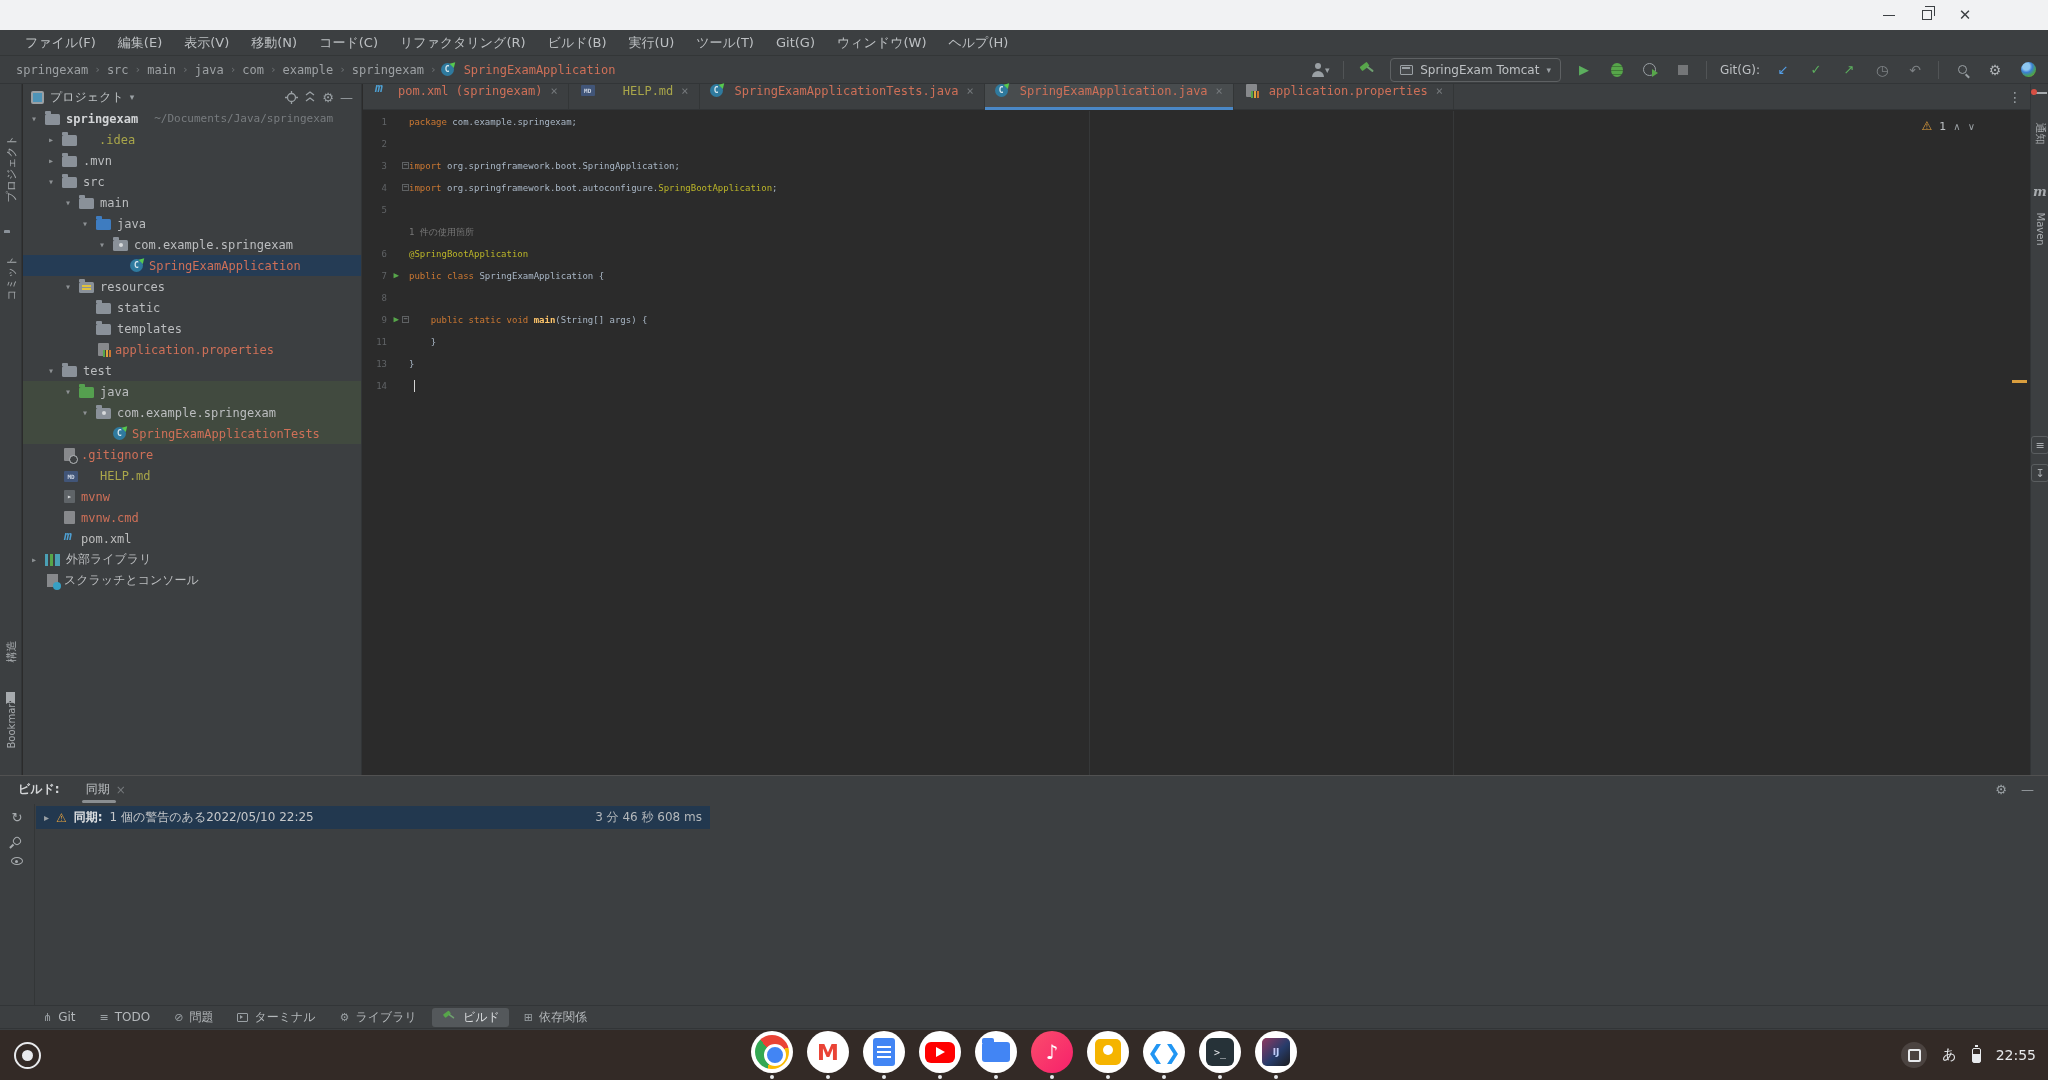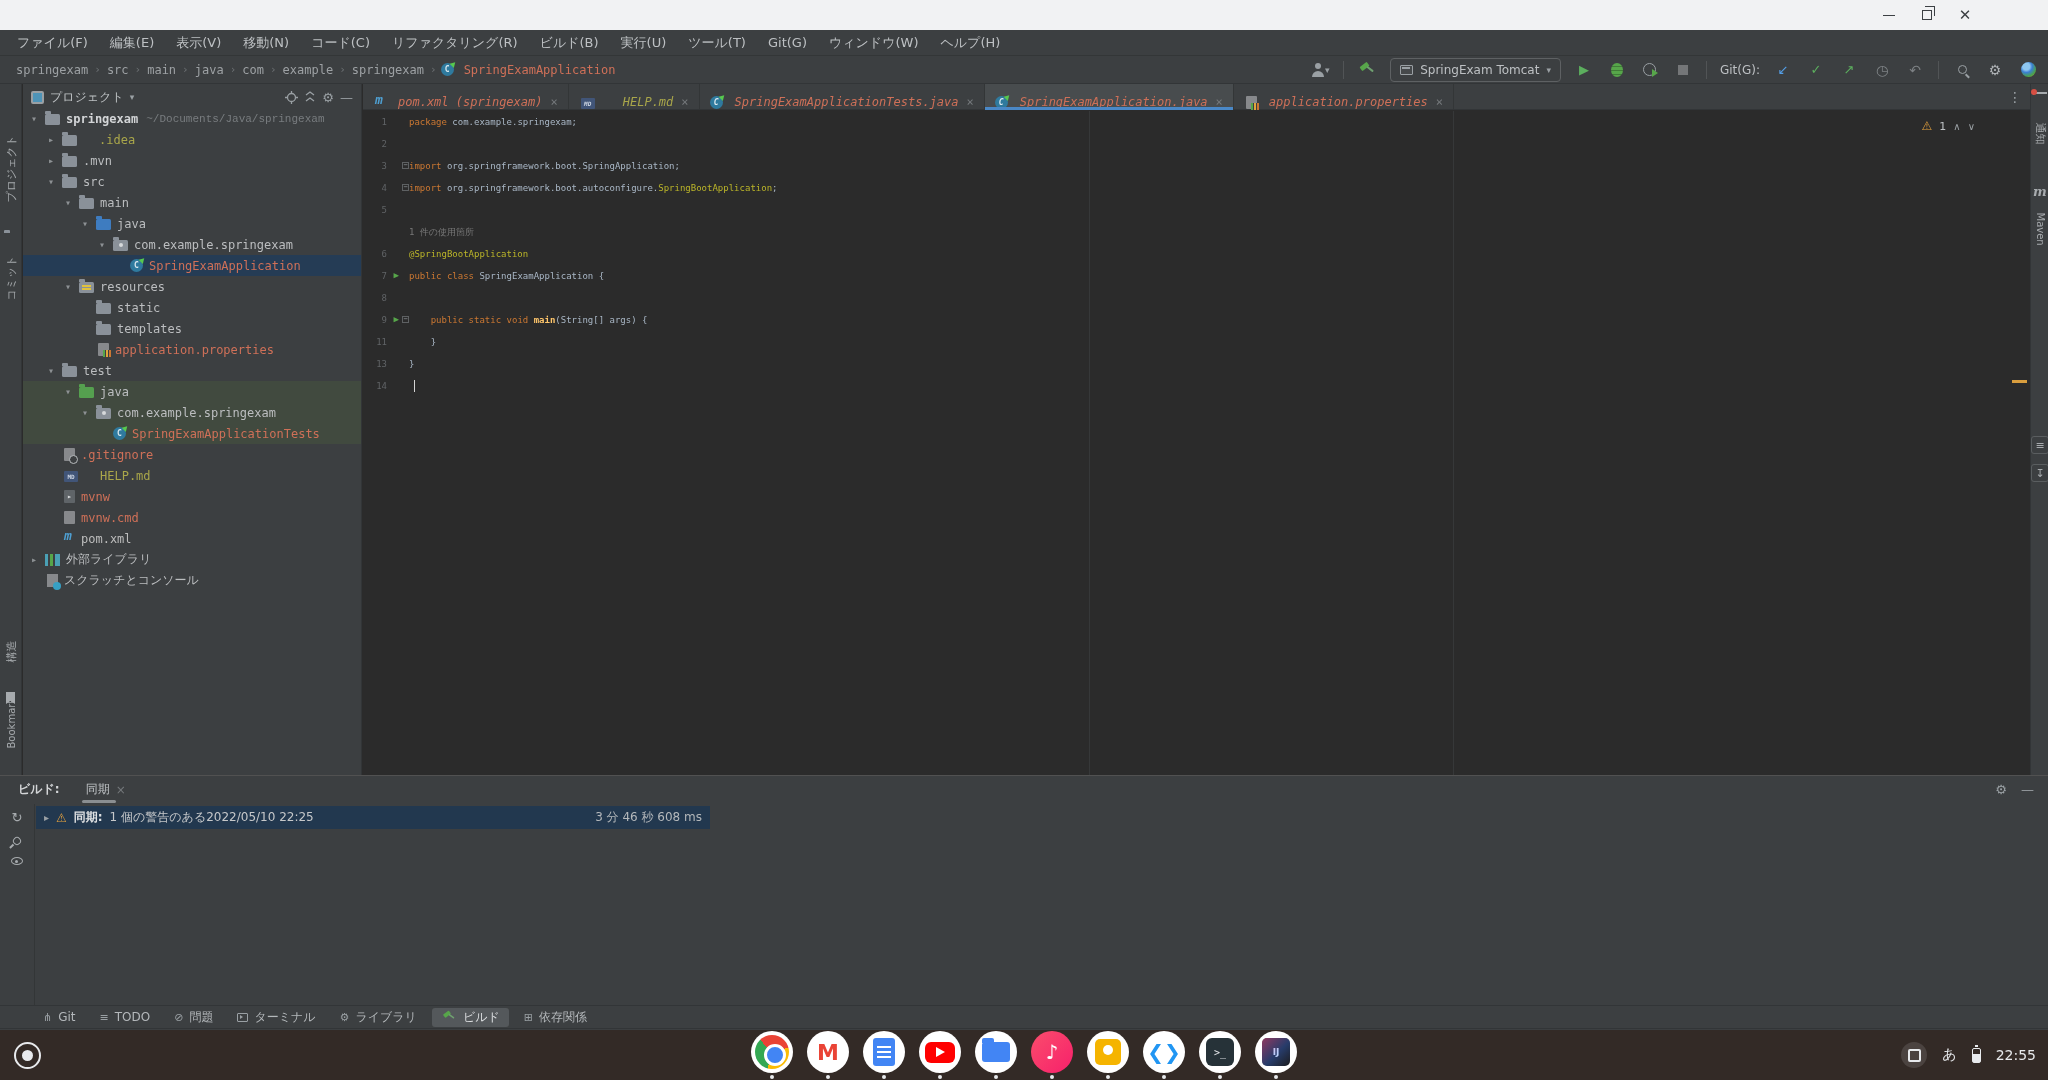--- a/index.html
+++ b/index.html
@@ -10,21 +10,21 @@
 
   
   .titlebar{position:absolute;left:0;top:0;width:2048px;height:30px;background:#f1f2f3;display:flex;align-items:center;justify-content:flex-end;}
   .wctrls{display:flex;gap:16px;margin-right:72px;align-items:center;}
   .wbtn{width:22px;height:22px;display:flex;align-items:center;justify-content:center;color:#3c4043;font-size:15px;}
   .restore-glyph{width:10px;height:10px;border:1.6px solid #3c4043;position:relative;}
   .restore-glyph::before{content:"";position:absolute;left:2px;top:-5px;width:9px;height:9px;border:1.6px solid #3c4043;border-bottom:none;border-left:none;}
   .min-glyph{width:12px;height:0;border-top:1.8px solid #3c4043;}
 
   
-  .menubar{position:absolute;left:0;top:30px;width:2048px;height:26px;background:#3c3f41;display:flex;align-items:center;padding-left:6px;border-bottom:1px solid #333637;}
+  .menubar{position:absolute;left:0;top:30px;width:2048px;height:26px;background:#3c3f41;display:flex;align-items:center;padding-left:14px;border-bottom:1px solid #333637;}
   .menu-item{padding:0 11px;font-size:13px;color:#bdc0c3;line-height:26px;}
 
   
   .navbar{position:absolute;left:0;top:56px;width:2048px;height:28px;background:#3c3f41;display:flex;align-items:center;border-bottom:1px solid #323537;}
   .crumbs{display:flex;align-items:center;margin-left:14px;font-size:12px;}
   .crumb{color:#9da1a4;padding:0 2px;}
   .crumb-sep{color:#6d7174;margin:0 4px;font-size:11px;}
   .crumb-leaf{color:#cf7058;display:flex;align-items:center;gap:4px;}
   .tb-right{margin-left:auto;display:flex;align-items:center;gap:13px;padding-right:10px;}
   .tbi{display:flex;align-items:center;justify-content:center;height:22px;min-width:20px;font-size:14px;color:#afb3b6;}
@@ -69,21 +69,21 @@
   .trow{height:21px;display:flex;align-items:center;padding-left:calc(8px + var(--i)*17px);white-space:nowrap;color:#bcbec0;}
   .trow.sel{background:#253c55;}
   .trow.grn{background:#414a3f;}
   .chev{width:14px;color:#8d9194;font-size:10px;flex:none;}
   .chev.d::before{content:"▾";}
   .chev.r::before{content:"▸";}
   .lblb{font-weight:bold;color:#d3d5d7;}
   .c-red{color:#cf7058;}
   .c-olive{color:#a9a64a;padding-left:16px;}
   .c-gray{color:#bdbdbd;}
-  .tpath{color:#787c7f;margin-left:8px;font-size:11px;font-family:Liberation Mono, monospace;}
+  .tpath{color:#787c7f;margin-left:16px;font-size:11px;}
   .ic{width:15px;height:11px;margin-right:6px;flex:none;position:relative;}
   .ic.folder{background:#8a9199;border-radius:1.5px;margin-top:1px;}
   .ic.folder::before{content:"";position:absolute;left:0;top:-2.5px;width:6px;height:3px;background:inherit;border-radius:1px 1px 0 0;}
   .ic.f-blue{background:#3e7cc0;}
   .ic.f-green{background:#55a04f;}
   .ic.f-res::after{content:"";position:absolute;left:3px;top:3px;width:9px;height:5px;background:repeating-linear-gradient(180deg,#e0c23d 0 1.5px,transparent 1.5px 3px);}
   .ic.f-pkg::after{content:"";position:absolute;left:5.5px;top:3.5px;width:4px;height:4px;border-radius:50%;background:#d6d9db;}
   .ic.cls{width:13px;height:13px;border-radius:50%;background:#2f7a9e;}
   .ic.cls::before{content:"C";position:absolute;left:0;top:0;width:13px;height:13px;display:flex;align-items:center;justify-content:center;font-size:8px;font-weight:bold;color:#d9e8ef;}
   .ic.cls::after{content:"";position:absolute;right:-2px;top:-2px;border-left:5px solid #57c94f;border-top:3px solid transparent;border-bottom:3px solid transparent;transform:rotate(-45deg);}
@@ -96,21 +96,21 @@
   .ic.file.sh::before{content:"▸";position:absolute;inset:0;display:flex;align-items:center;justify-content:center;color:#d6d9db;font-size:8px;}
   .ic.file.m{background:transparent;}
   .ic.file.m::before{content:"m";position:absolute;left:0;top:-4px;color:#4e9fd1;font-style:italic;font-weight:bold;font-size:13px;}
   .ic.lib{background:linear-gradient(90deg,#4aa0b5 0 3px,transparent 3px 5px,#57a64a 5px 8px,transparent 8px 10px,#4aa0b5 10px 13px);height:12px;}
   .ic.scratch{background:#87898c;width:11px;height:13px;margin-left:2px;}
   .ic.scratch::after{content:"";position:absolute;right:-3px;bottom:-3px;width:8px;height:8px;border-radius:50%;background:#37a0c4;}
 
   
   .editor{position:absolute;left:363px;top:0;width:1667px;height:691px;background:#2b2b2b;}
   .tabs{position:absolute;left:0;top:0;right:0;height:26px;background:#3c3f41;display:flex;border-bottom:1px solid #323537;}
-  .tab{display:flex;align-items:flex-end;gap:6px;padding:0 10px;font-family:"DejaVu Sans Mono","Liberation Mono",monospace;font-size:12px;border-right:1px solid #333637;position:relative;font-style:italic;}
+  .tab{display:flex;align-items:flex-start;gap:6px;padding:0 10px;font-family:"DejaVu Sans Mono","Liberation Mono",monospace;font-size:12px;border-right:1px solid #333637;position:relative;}
   .tab .x{color:#75797c;font-size:12px;margin-left:2px;}
   .tab.active{background:#484c4e;}
   .tab.active::after{content:"";position:absolute;left:0;right:0;bottom:-1px;height:3px;background:#4a88c7;}
   .tabs-end{margin-left:auto;display:flex;align-items:center;padding-right:8px;color:#9aa0a4;font-size:14px;}
   .code-wrap{position:absolute;left:0;top:27px;right:0;bottom:0;}
   .guide{position:absolute;top:0;bottom:0;width:1px;background:#363839;}
   .crow{display:flex;height:22px;align-items:center;font-family:"DejaVu Sans Mono","Liberation Mono",monospace;font-size:9px;}
   .gut{width:46px;flex:none;position:relative;height:22px;}
   .gnum{position:absolute;right:22px;top:0;height:22px;line-height:22px;color:#606366;text-align:right;width:24px;}
   .grun{position:absolute;right:10px;top:5px;color:#57a64a;font-size:9px;line-height:11px;}

